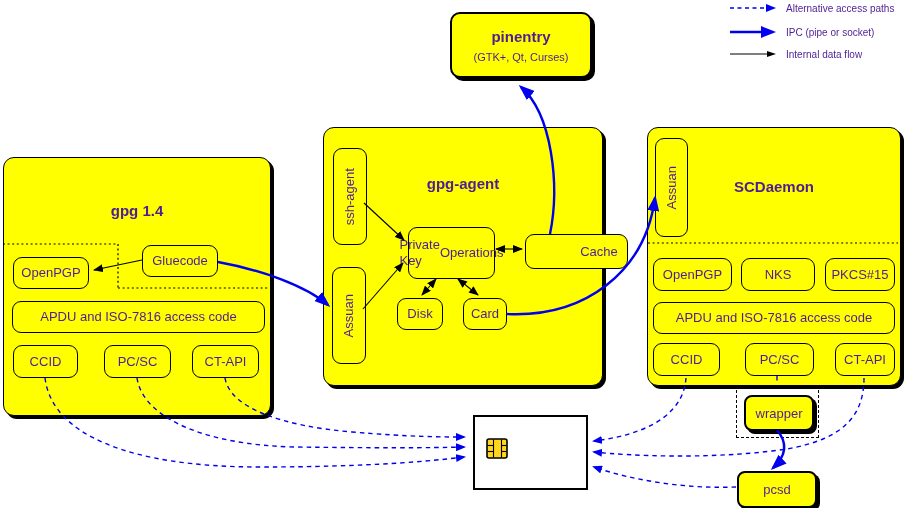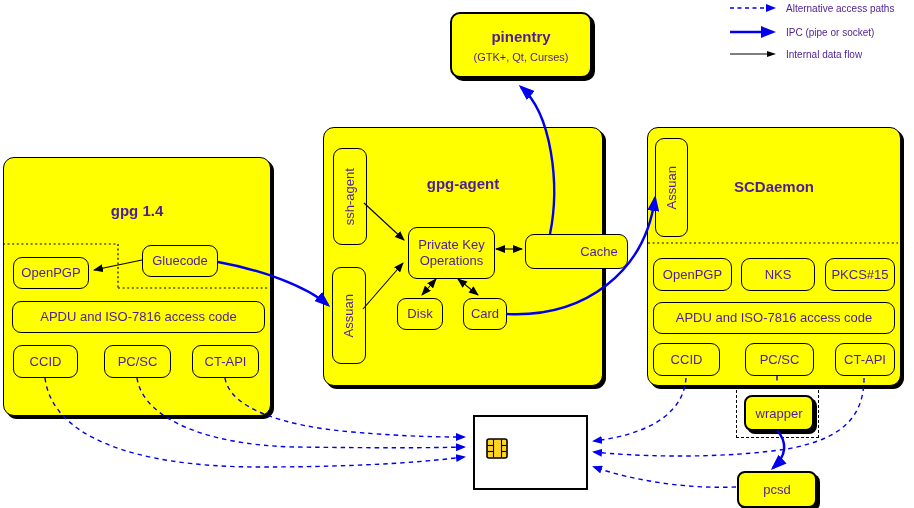--- a/index.html
+++ b/index.html
@@ -6,21 +6,21 @@
   #canvas{position:relative;width:914px;height:508px;background:#fff;overflow:hidden;
           font-family:"Liberation Sans","DejaVu Sans",sans-serif;color:#4c1d95;}
   .bigbox{position:absolute;background:#ffff00;border:1.6px solid #000;border-radius:11px;
           box-shadow:3px 3px 0 #000;}
   .boldbox{position:absolute;background:#ffff00;border:2.4px solid #000;border-radius:10px;
           box-shadow:3px 3px 0 #000;display:flex;flex-direction:column;align-items:center;justify-content:center;}
   .node{position:absolute;background:#ffff00;border:1.3px solid #000;border-radius:9px;
         display:flex;align-items:center;justify-content:center;font-size:13px;line-height:1.2;z-index:2;}
   .title{position:absolute;left:0;right:0;text-align:center;font-weight:bold;font-size:15px;}
   .vnode .vlabel{transform:rotate(-90deg);white-space:nowrap;}
-  .pko{flex-direction:column;}
+  .pko{flex-direction:row;}
   .subtitle{font-size:11px;margin-top:6px;}
   .ptitle{font-weight:bold;font-size:15px;}
   .dashedrect{position:absolute;border:1.6px dashed #000;background:transparent;z-index:1;}
   .smartcard{position:absolute;background:#fff;border:2px solid #000;z-index:2;}
   .chip{position:absolute;left:11px;top:21px;}
   .legend-row{position:absolute;display:flex;align-items:center;gap:9px;z-index:3;}
   .legend-row span{font-size:10px;white-space:nowrap;}
   #wires{position:absolute;left:0;top:0;z-index:5;pointer-events:none;}
 </style>
 </head>

